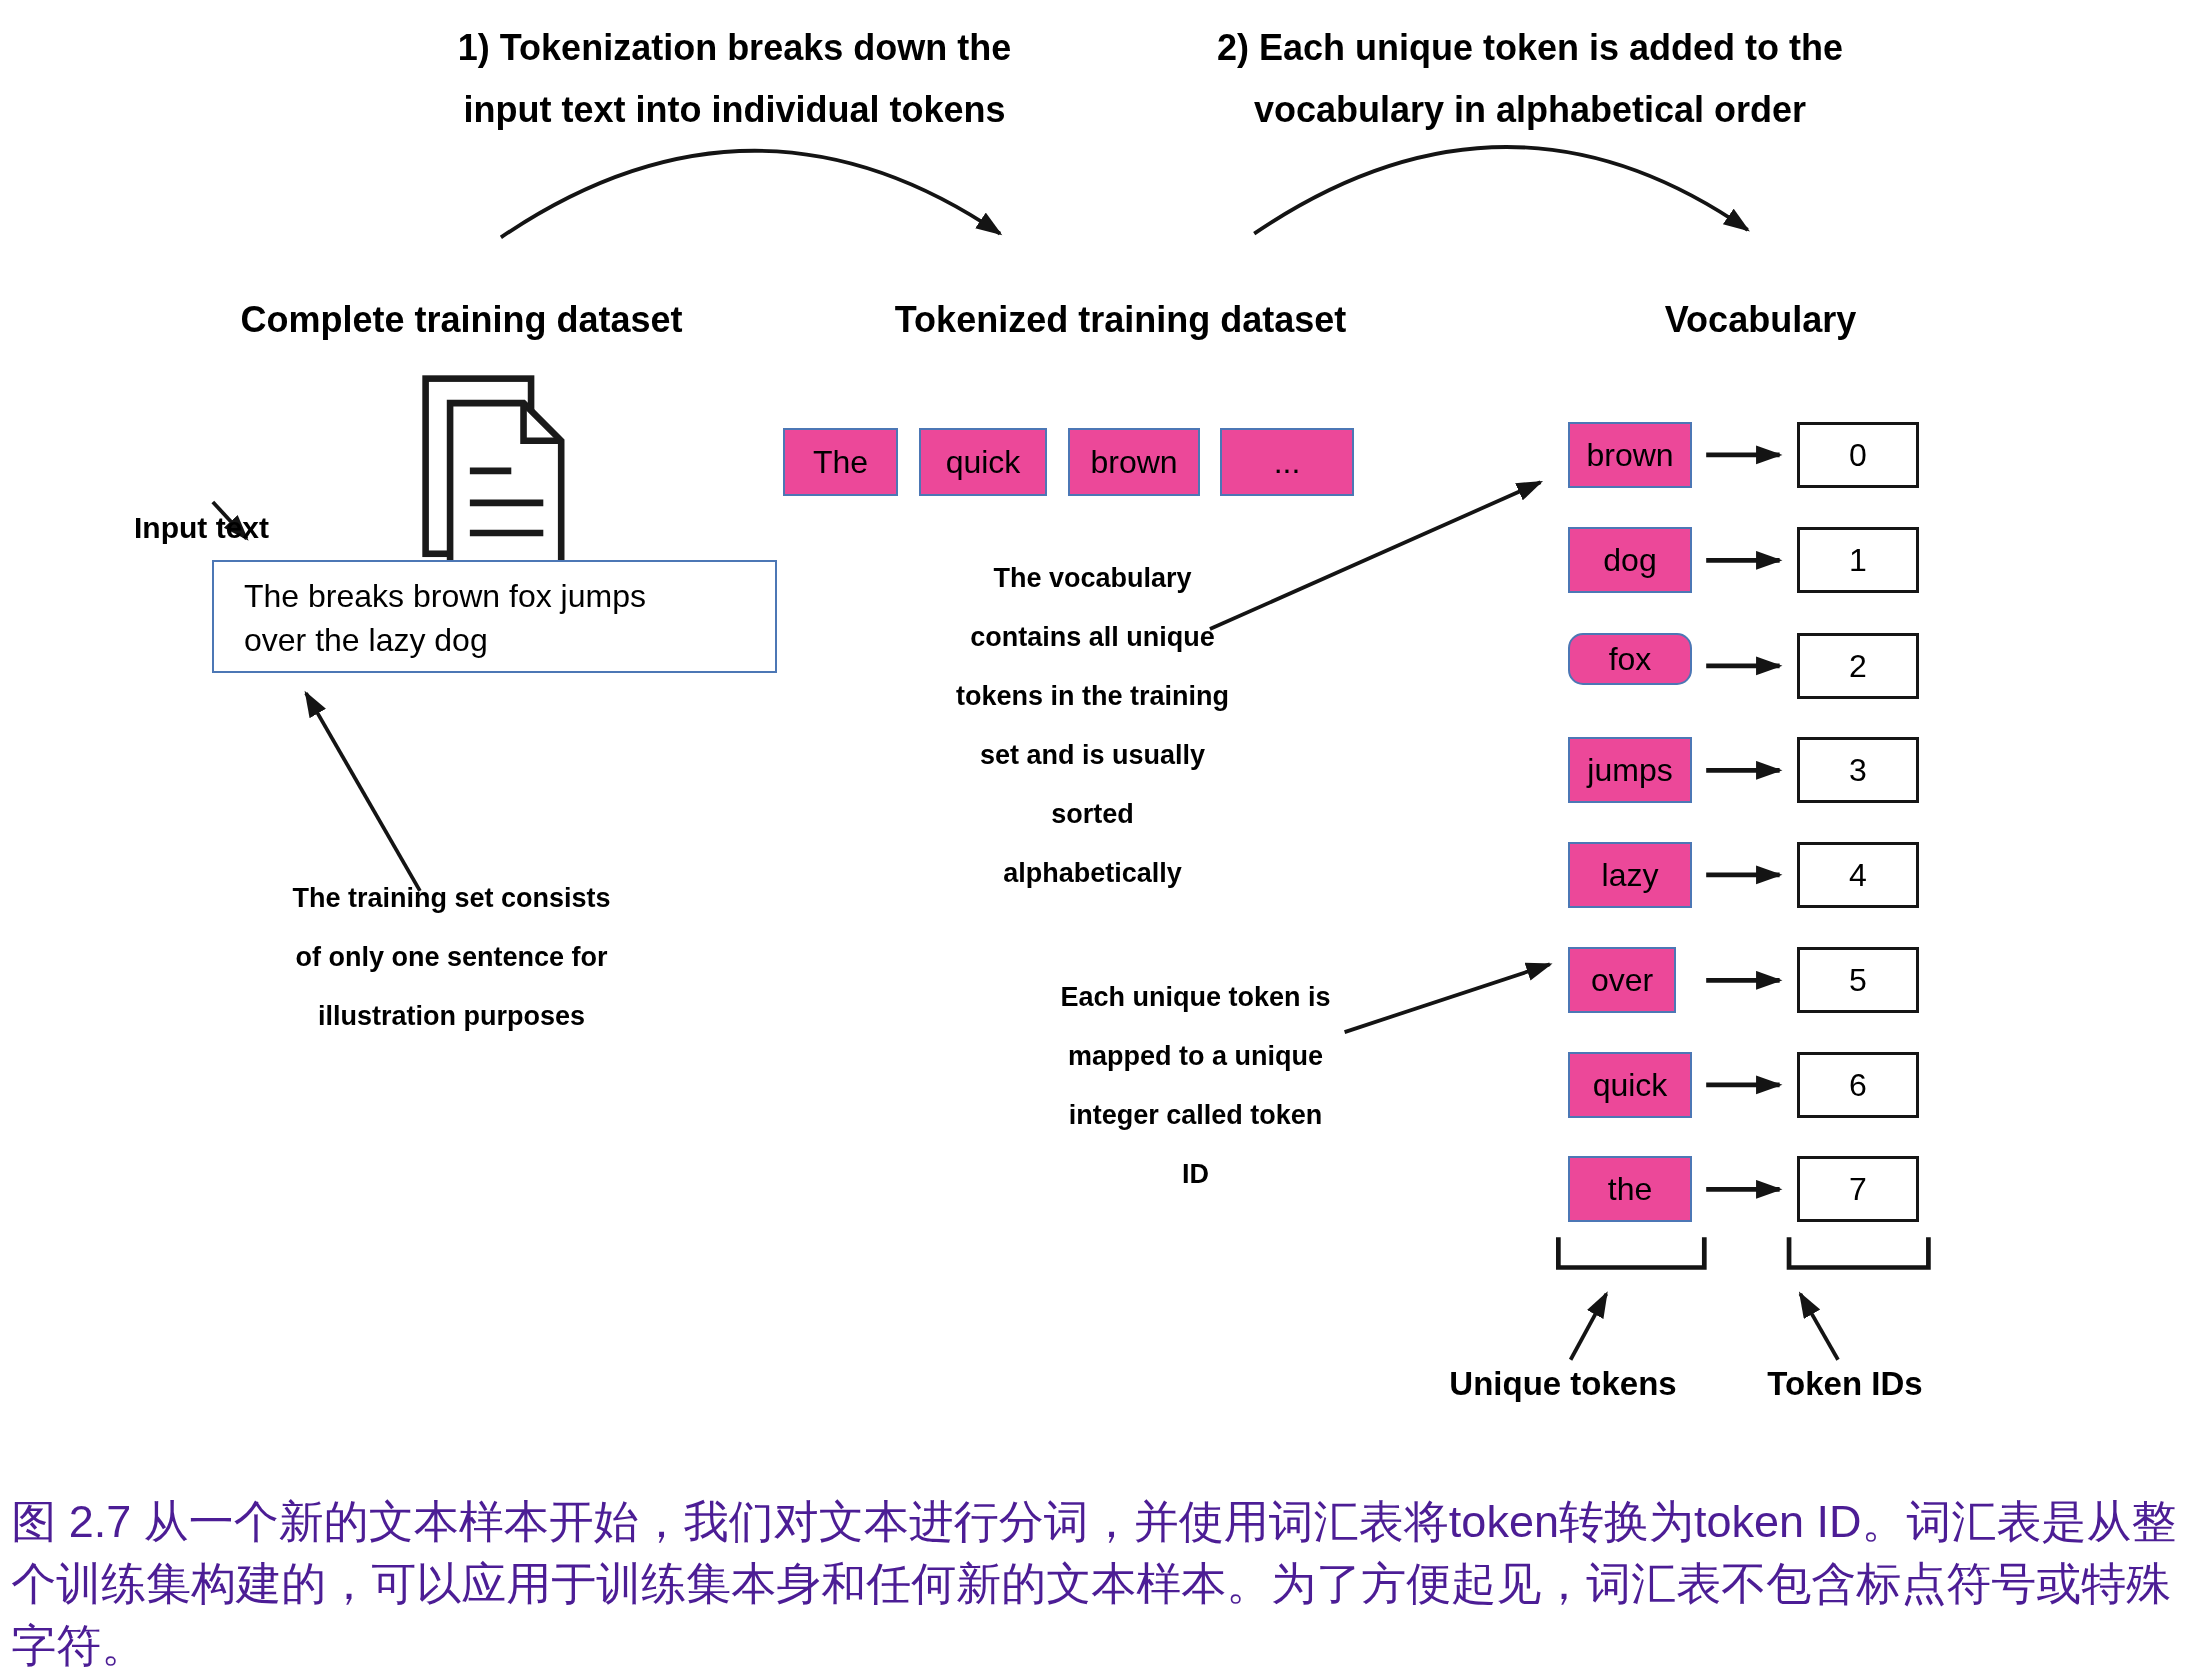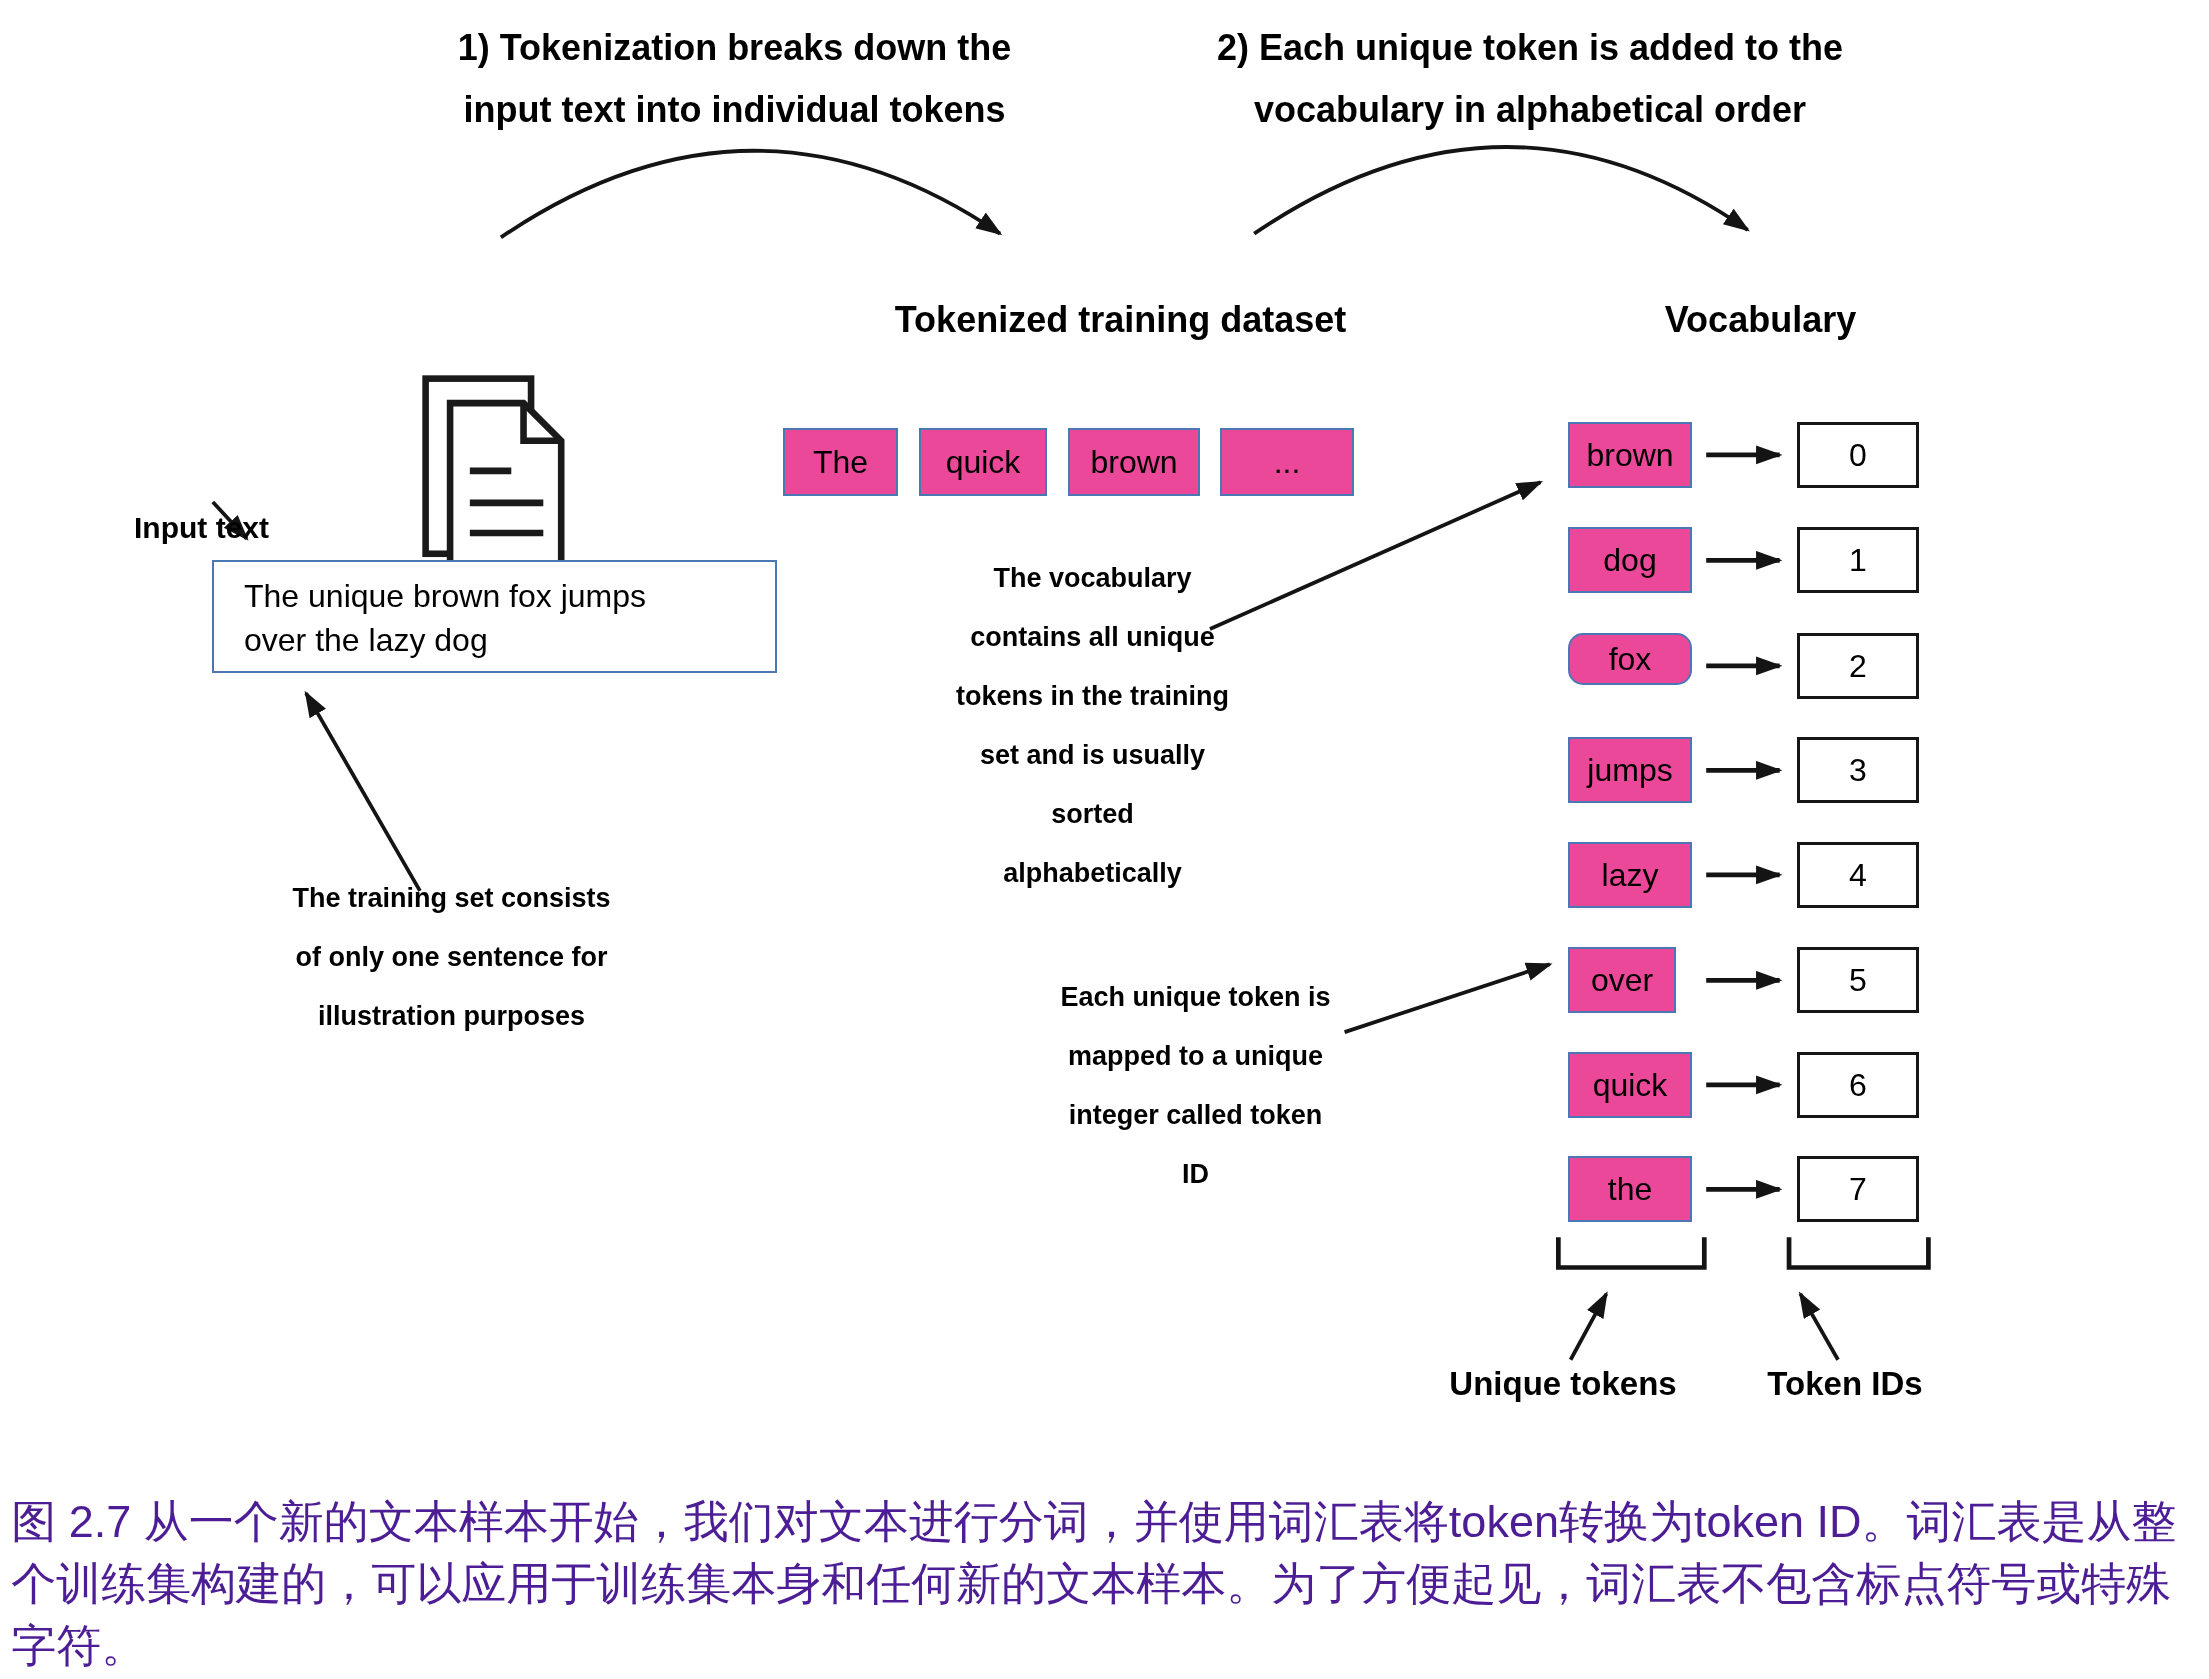--- a/index.html
+++ b/index.html
@@ -78,26 +78,27 @@
 
     <path d="M 1668 1444 L 1706 1374" fill="none" stroke="#141414" stroke-width="4" marker-end="url(#ah)"></path>
     <path d="M 1952 1444 L 1912 1374" fill="none" stroke="#141414" stroke-width="4" marker-end="url(#ah)"></path>
   </svg>
 
   <div class="abs h-note" style="left:433px;top:17px;width:603px;">1) Tokenization breaks down the
 input text into individual tokens</div>
   <div class="abs h-note" style="left:1205px;top:17px;width:650px;text-align:center;">2) Each unique token is added to the
 vocabulary in alphabetical order</div>
 
+  <div class="abs col-header" style="left:179px;top:299px;width:565px;">Complete training dataset</div>
   <div class="abs col-header" style="left:838px;top:299px;width:565px;">Tokenized training dataset</div>
   <div class="abs col-header" style="left:1525px;top:299px;width:471px;">Vocabulary</div>
 
   <div class="abs small-label" style="left:134px;top:463px;margin-top:48px;">Input text</div>
 
-  <div class="abs input-box" style="left:212px;top:560px;width:565px;height:113px;">The unique brown fox jumps
+  <div class="abs input-box" style="left:212px;top:560px;width:565px;height:113px;">The breaks brown fox jumps
 over the lazy dog</div>
 
   <div class="abs note" style="left:169px;top:869px;width:565px;">The training set consists
 of only one sentence for
 illustration purposes</div>
 
   <div class="abs tok-box" style="left:783px;top:428px;width:115px;height:68px;">The</div>
   <div class="abs tok-box" style="left:919px;top:428px;width:128px;height:68px;">quick</div>
   <div class="abs tok-box" style="left:1068px;top:428px;width:132px;height:68px;">brown</div>
   <div class="abs tok-box" style="left:1220px;top:428px;width:134px;height:68px;">...</div>

